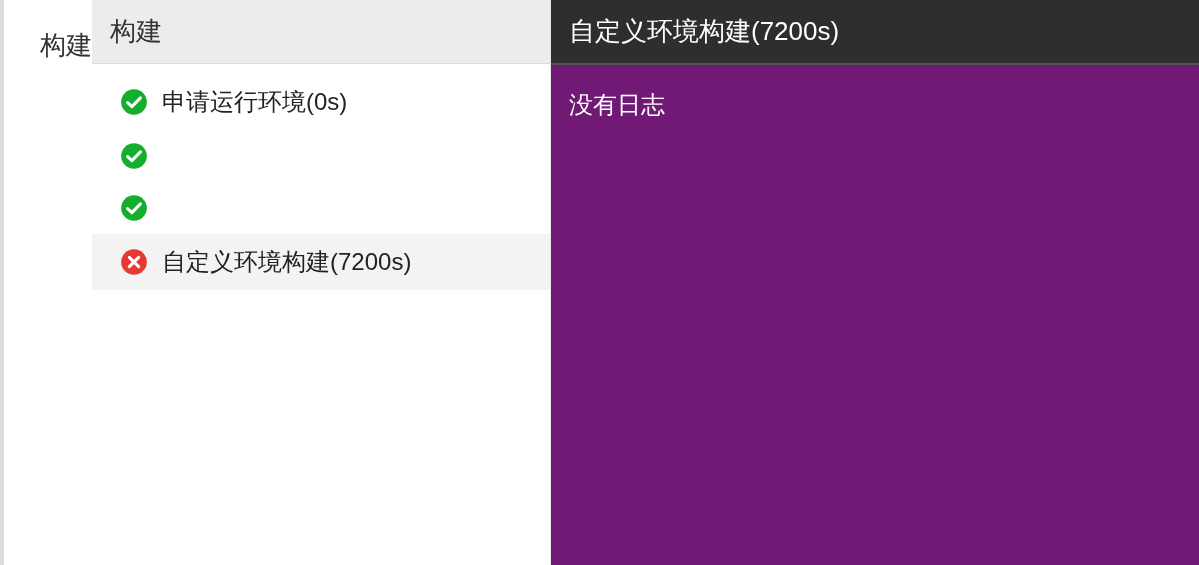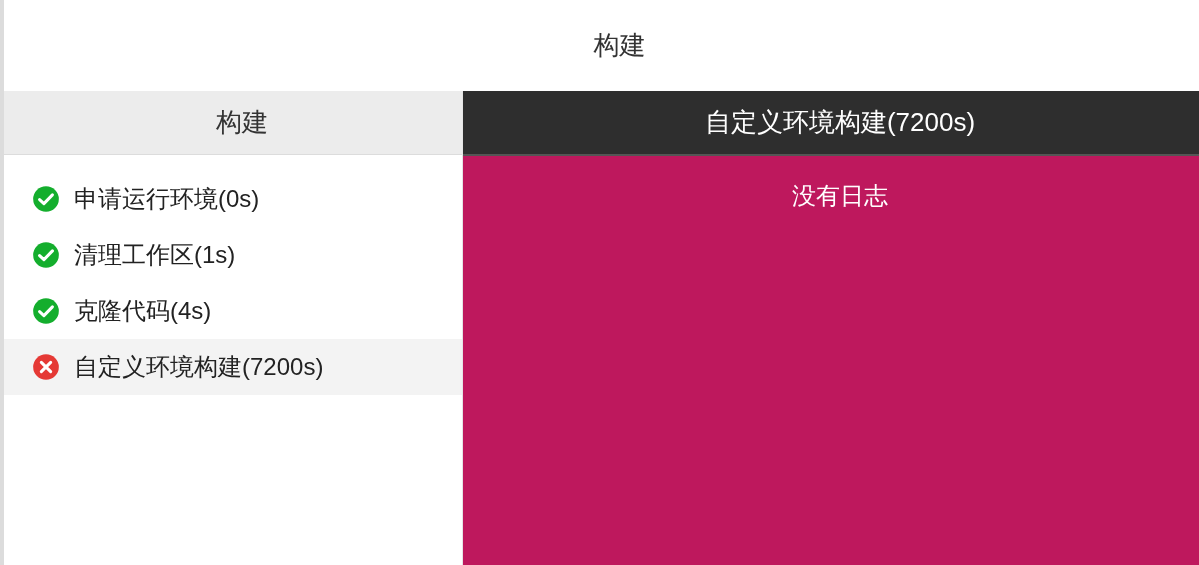--- a/index.html
+++ b/index.html
@@ -7,22 +7,20 @@
       font-family: -apple-system, "PingFang SC", "Microsoft YaHei", sans-serif;
       background: #fff;
       width: 1199px;
       height: 565px;
       overflow: hidden;
     }
     .outer-frame {
       border-left: 4px solid #dcdcdc;
       height: 100%;
       display: flex;
-      flex-direction: column;
-      text-align: center;
     }
     .top-title {
       padding: 28px 0 28px 36px;
       font-size: 26px;
       color: #333;
       background: #fff;
     }
     .main-area {
       flex: 1;
       display: flex;
@@ -36,21 +34,21 @@
     }
     .left-header {
       background: #ececec;
       font-size: 26px;
       color: #333;
       padding: 14px 0 14px 18px;
       border-bottom: 1px solid #dcdcdc;
     }
     .step-list {
       flex: 1;
-      padding-top: 16px;
+      padding-top: 10px;
       background: #fff;
     }
     .step-item {
       display: flex;
       align-items: center;
       gap: 14px;
       padding: 12px 0 12px 28px;
       font-size: 24px;
       color: #222;
       cursor: pointer;
@@ -72,21 +70,21 @@
     }
     .right-header {
       background: #2e2e2e;
       color: #fff;
       font-size: 26px;
       padding: 14px 0 14px 18px;
       border-bottom: 2px solid #555;
     }
     .log-body {
       flex: 1;
-      background: #be185d;
+      background: #701a75;
       color: #fff;
       font-size: 24px;
       padding: 24px 0 0 18px;
     }
   </style>
 </head>
 <body>
 
 <div class="outer-frame">
 
@@ -106,30 +104,28 @@
             </span>
             <span>申请运行环境(0s)</span>
           </div>
           <div class="step-item">
             <span class="step-icon">
               <svg viewBox="0 0 24 24" width="28" height="28">
                 <circle cx="12" cy="12" r="11" fill="#14ae2d"></circle>
                 <path d="M6.5 12.5 L10.2 16 L17.5 8.5" stroke="#fff" stroke-width="2.6" fill="none" stroke-linecap="round" stroke-linejoin="round"></path>
               </svg>
             </span>
-            <span>清理工作区(1s)</span>
           </div>
           <div class="step-item">
             <span class="step-icon">
               <svg viewBox="0 0 24 24" width="28" height="28">
                 <circle cx="12" cy="12" r="11" fill="#14ae2d"></circle>
                 <path d="M6.5 12.5 L10.2 16 L17.5 8.5" stroke="#fff" stroke-width="2.6" fill="none" stroke-linecap="round" stroke-linejoin="round"></path>
               </svg>
             </span>
-            <span>克隆代码(4s)</span>
           </div>
           <div class="step-item selected">
             <span class="step-icon">
               <svg viewBox="0 0 24 24" width="28" height="28">
                 <circle cx="12" cy="12" r="11" fill="#e53935"></circle>
                 <path d="M8 8 L16 16 M16 8 L8 16" stroke="#fff" stroke-width="2.6" stroke-linecap="round"></path>
               </svg>
             </span>
             <span>自定义环境构建(7200s)</span>
           </div>

